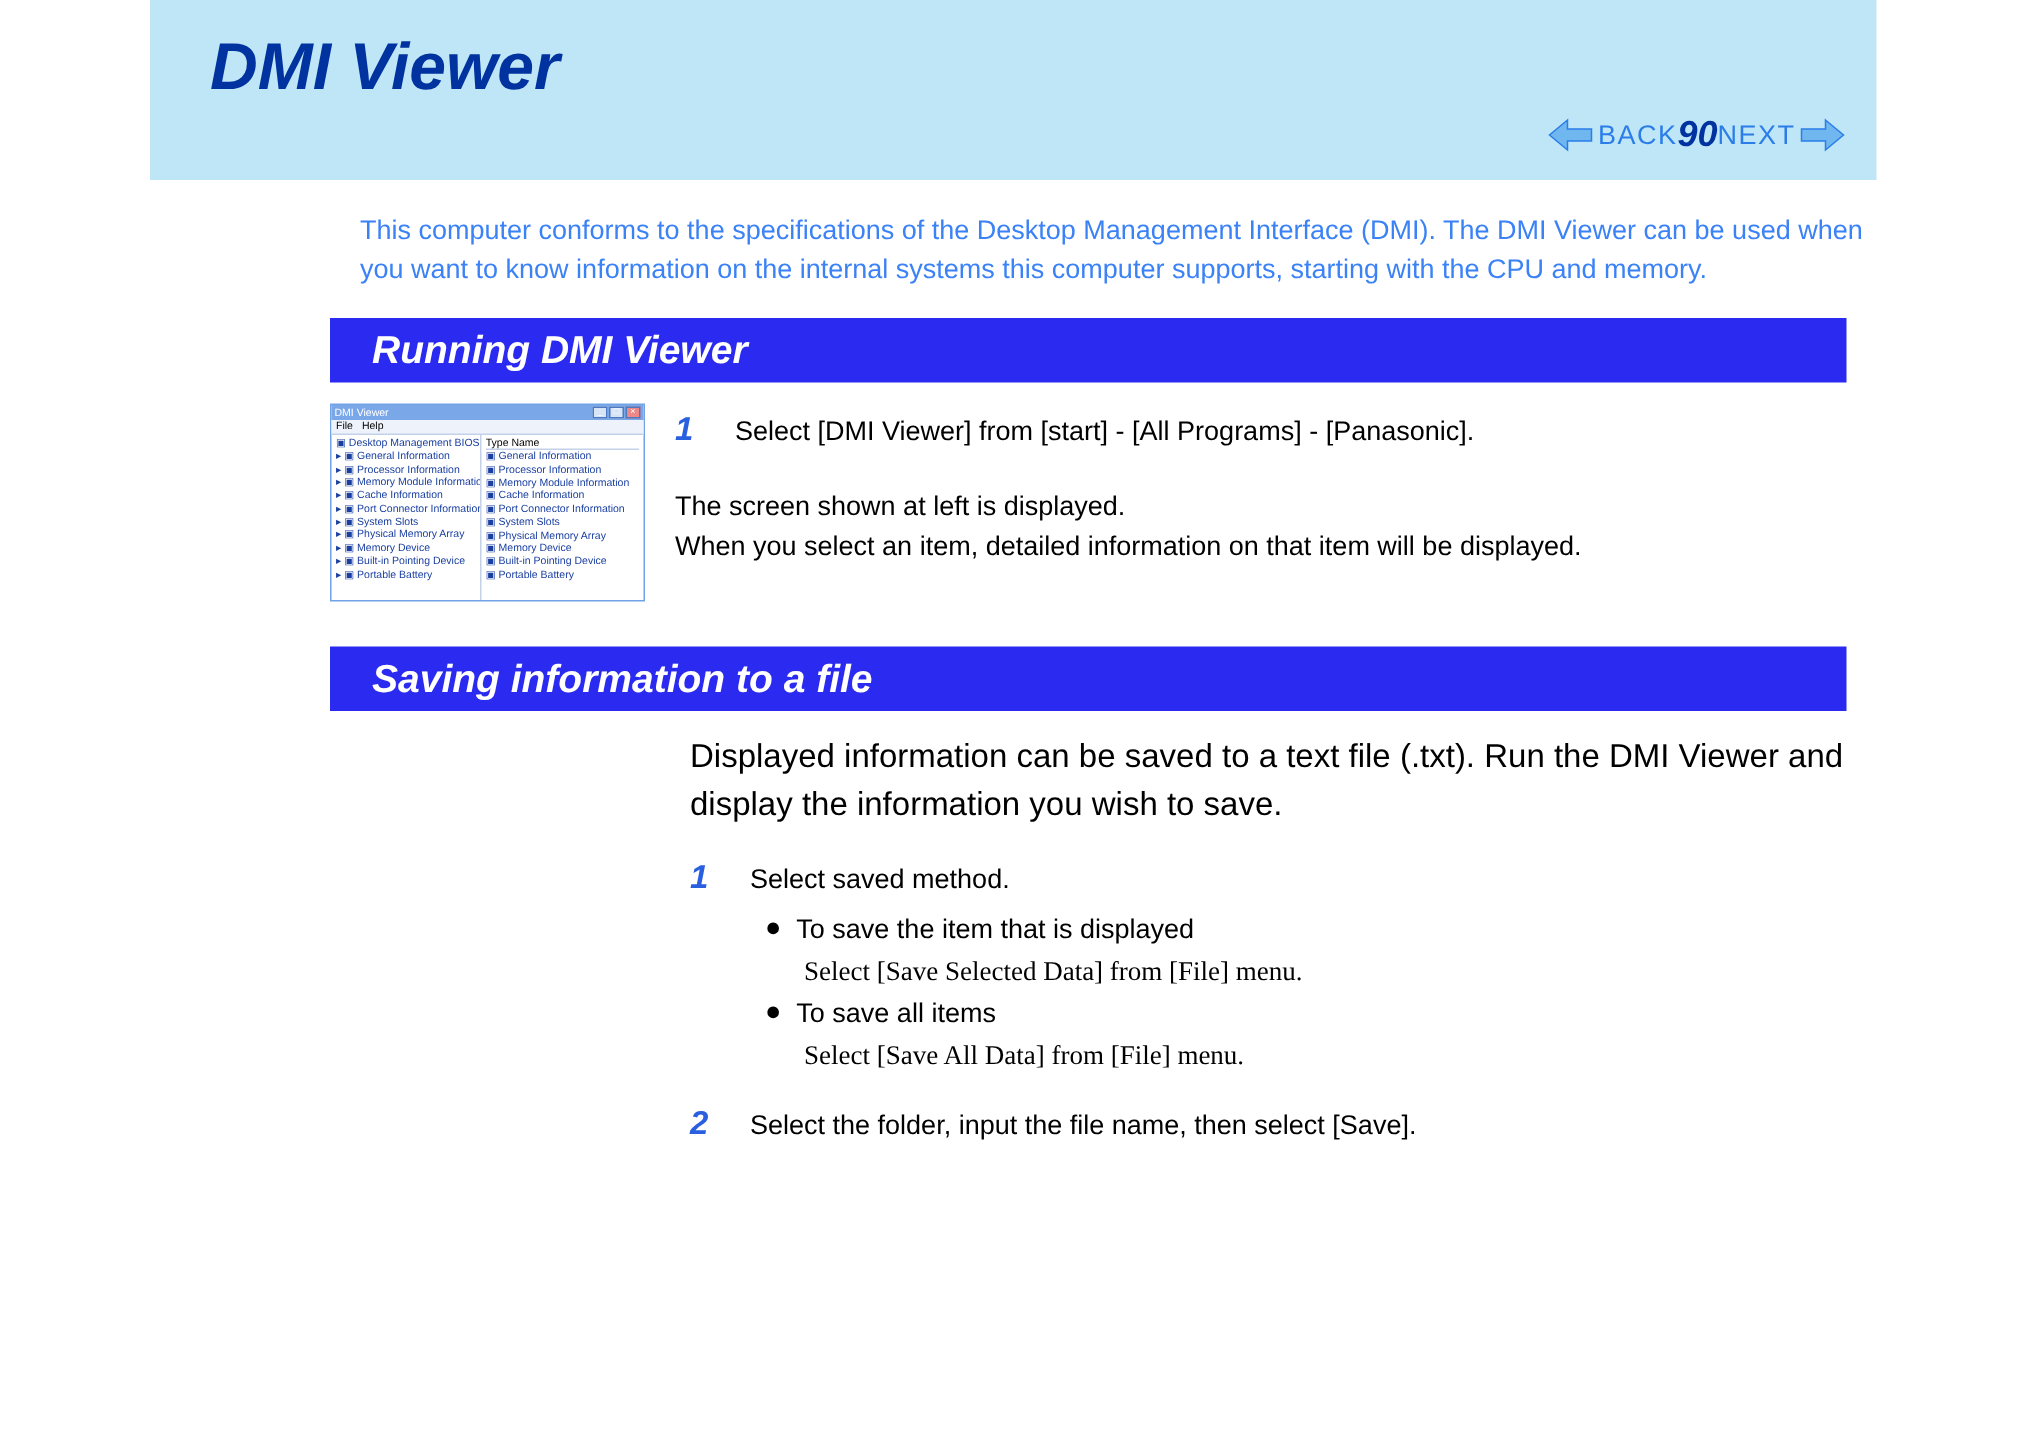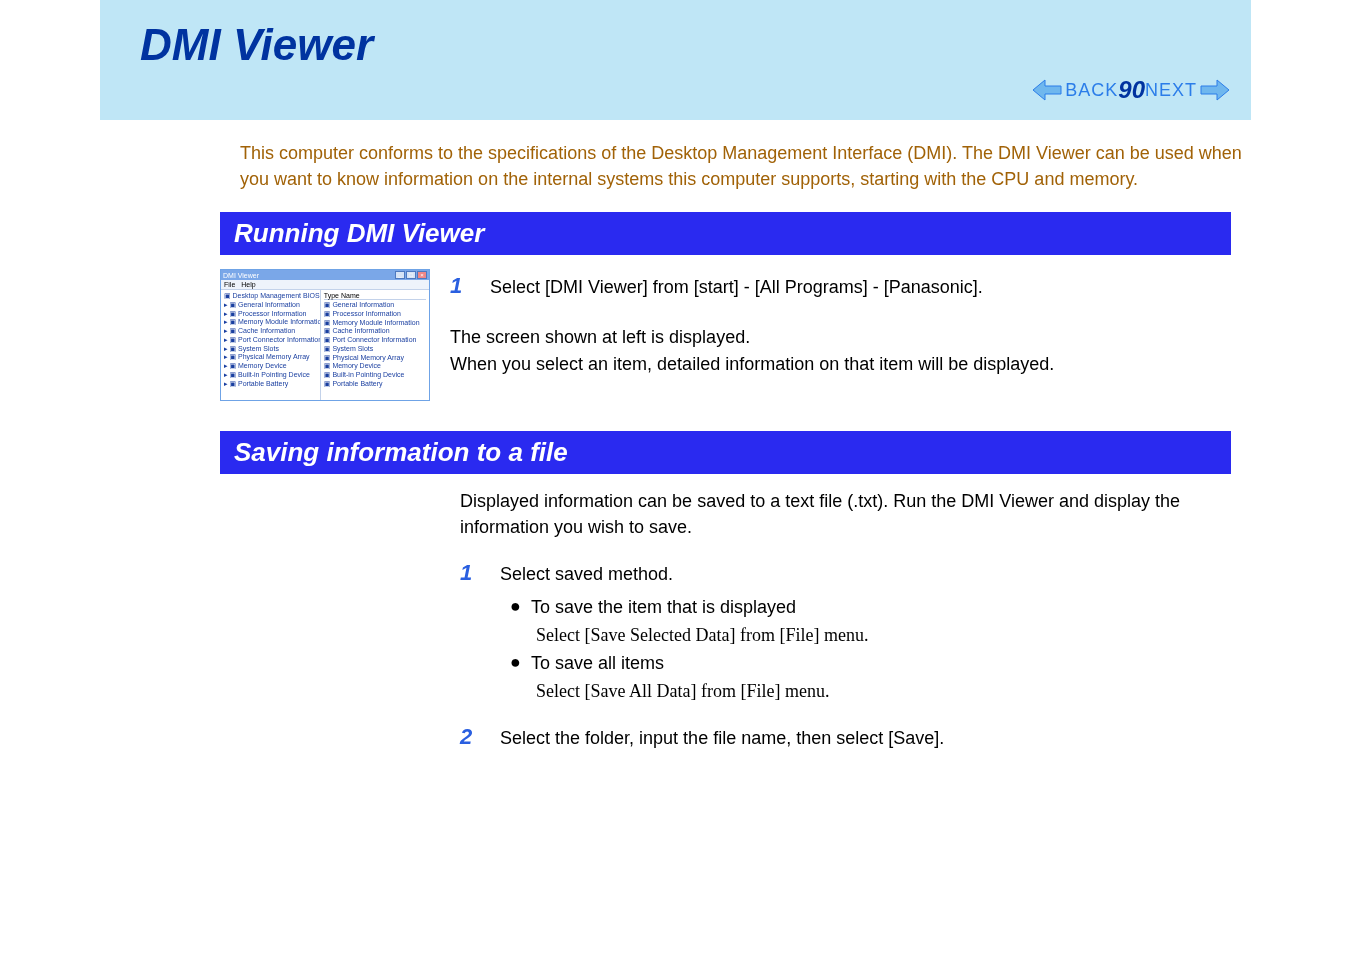--- a/index.html
+++ b/index.html
@@ -5,42 +5,42 @@
   * { box-sizing: border-box; margin: 0; padding: 0; }
   body { font-family: Arial, Helvetica, sans-serif; background: #fff; color: #000; }
   .page { width: 1351px; margin: 0 auto; background: #fff; }
   .header-band { background: #bfe6f6; padding: 20px 0 10px 0; position: relative; margin: 0 100px 20px 100px; }
   .header-title { font-size: 44px; font-weight: bold; font-style: italic; color: #0033a0; padding-left: 40px; }
   .navbar { display: flex; align-items: center; justify-content: flex-end; gap: 0; padding: 6px 20px 6px 0; }
   .nav-arrow { font-size: 28px; color: #2b7de9; cursor: pointer; user-select: none; line-height: 1; }
   .nav-arrow svg { display:block; }
   .nav-label { color: #2b7de9; font-size: 18px; letter-spacing: 1px; cursor: pointer; }
   .nav-page { color: #0033a0; font-size: 24px; font-weight: bold; font-style: italic; }
-  .intro { font-size: 18px; line-height: 1.45; color: #a16207; margin-left: 240px; margin-right: 80px; padding: 0 0 20px 0; }
-  .section-bar { background: #2a2af0; color: #fff; font-size: 26px; font-weight: bold; font-style: italic; padding: 6px 14px; margin: 0 120px 14px 220px; }
+  .intro { font-size: 18px; line-height: 1.45; color: #3b82f6; margin-left: 240px; margin-right: 80px; padding: 0 0 20px 0; }
+  .section-bar { background: #2a2af0; color: #fff; font-size: 26px; font-weight: bold; font-style: italic; padding: 6px 28px; margin: 0 120px 14px 220px; }
   .row { display: flex; gap: 20px; margin: 0 120px 30px 220px; }
   .thumb { width: 210px; flex: 0 0 210px; border: 1px solid #6fa3e6; background: #fff; font-size: 7px; }
   .thumb-titlebar { background: #7aa7e8; color: #fff; display:flex; justify-content:space-between; align-items:center; padding:1px 2px; }
   .thumb-titlebar-text { font-size: 7px; }
   .thumb-controls { display:flex; gap:1px; }
   .thumb-ctrl { width:10px; height:8px; background:#d6e4f6; border:1px solid #4d79c0; font-size:6px; line-height:6px; text-align:center; }
   .thumb-ctrl.close { background:#e88; }
   .thumb-menu { background:#eef3fb; border-bottom:1px solid #c3d2ea; padding:1px 3px; display:flex; gap:6px; }
   .thumb-body { display:flex; height:110px; }
   .thumb-tree { width:48%; border-right:1px solid #c3d2ea; padding:2px 3px; color:#1a3fa0; overflow:hidden; }
   .thumb-list { width:52%; padding:2px 3px; color:#1a3fa0; overflow:hidden; }
   .thumb-list-head { border-bottom:1px solid #c3d2ea; color:#000; margin-bottom:1px; }
   .thumb-item { white-space:nowrap; line-height:1.25; }
   .thumb-item .bx { color:#1a3fa0; }
   .step-block { font-size: 18px; line-height: 1.5; flex: 1; }
   .step-num { color: #2a5fe0; font-style: italic; font-weight: bold; font-size: 22px; margin-right: 20px; display:inline-block; width:20px; }
   .step-line { display: flex; align-items: baseline; }
   .step-text { }
   .after { margin-top: 22px; }
-  .save-intro { font-size: 18px; line-height:1.45; margin: 0 120px 16px 460px; }
+  .save-intro { font-size: 22px; line-height:1.45; margin: 0 120px 16px 460px; }
   .save-steps { margin: 0 120px 0 460px; font-size: 18px; line-height:1.55; }
   .sub-list { margin-left: 50px; margin-top: 4px; }
   .bullet-row { display:flex; align-items:flex-start; gap:10px; }
   .bullet-dot { font-size:18px; line-height:1.4; }
   .sub-desc { margin-left: 26px; font-family: Liberation Serif, serif; }
   .step2 { margin-top: 14px; }
 </style>
 </head>
 <body>
 

